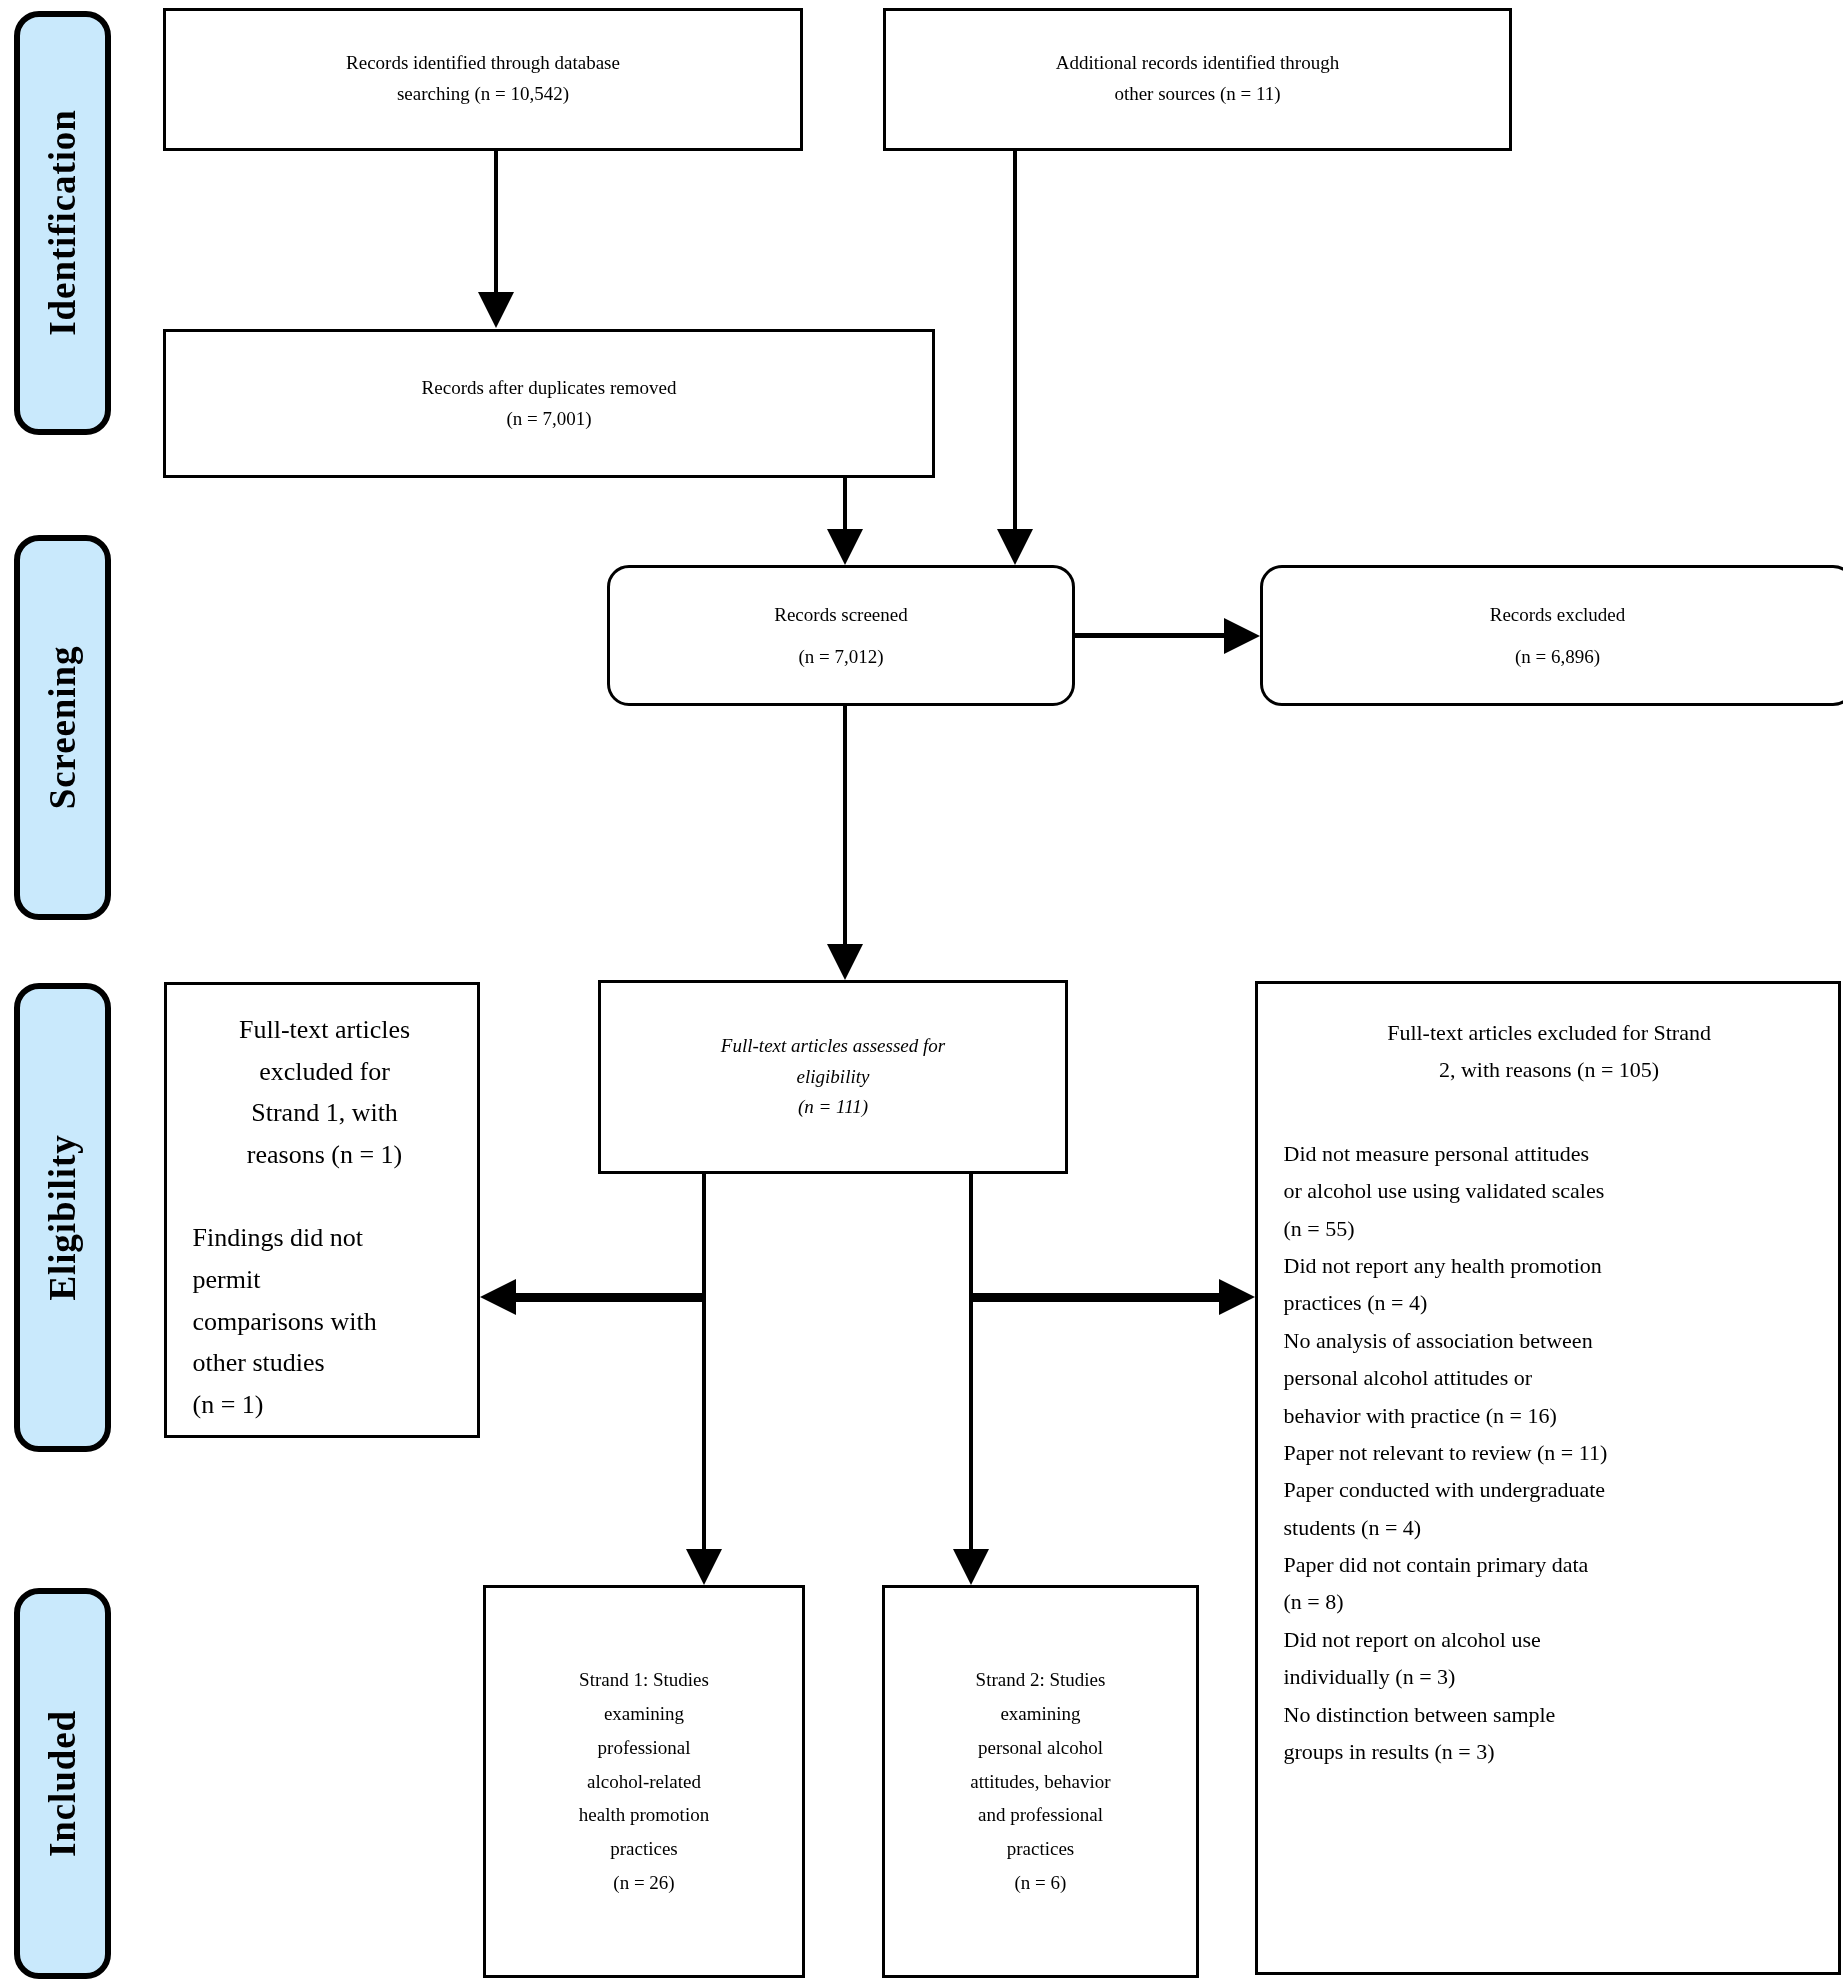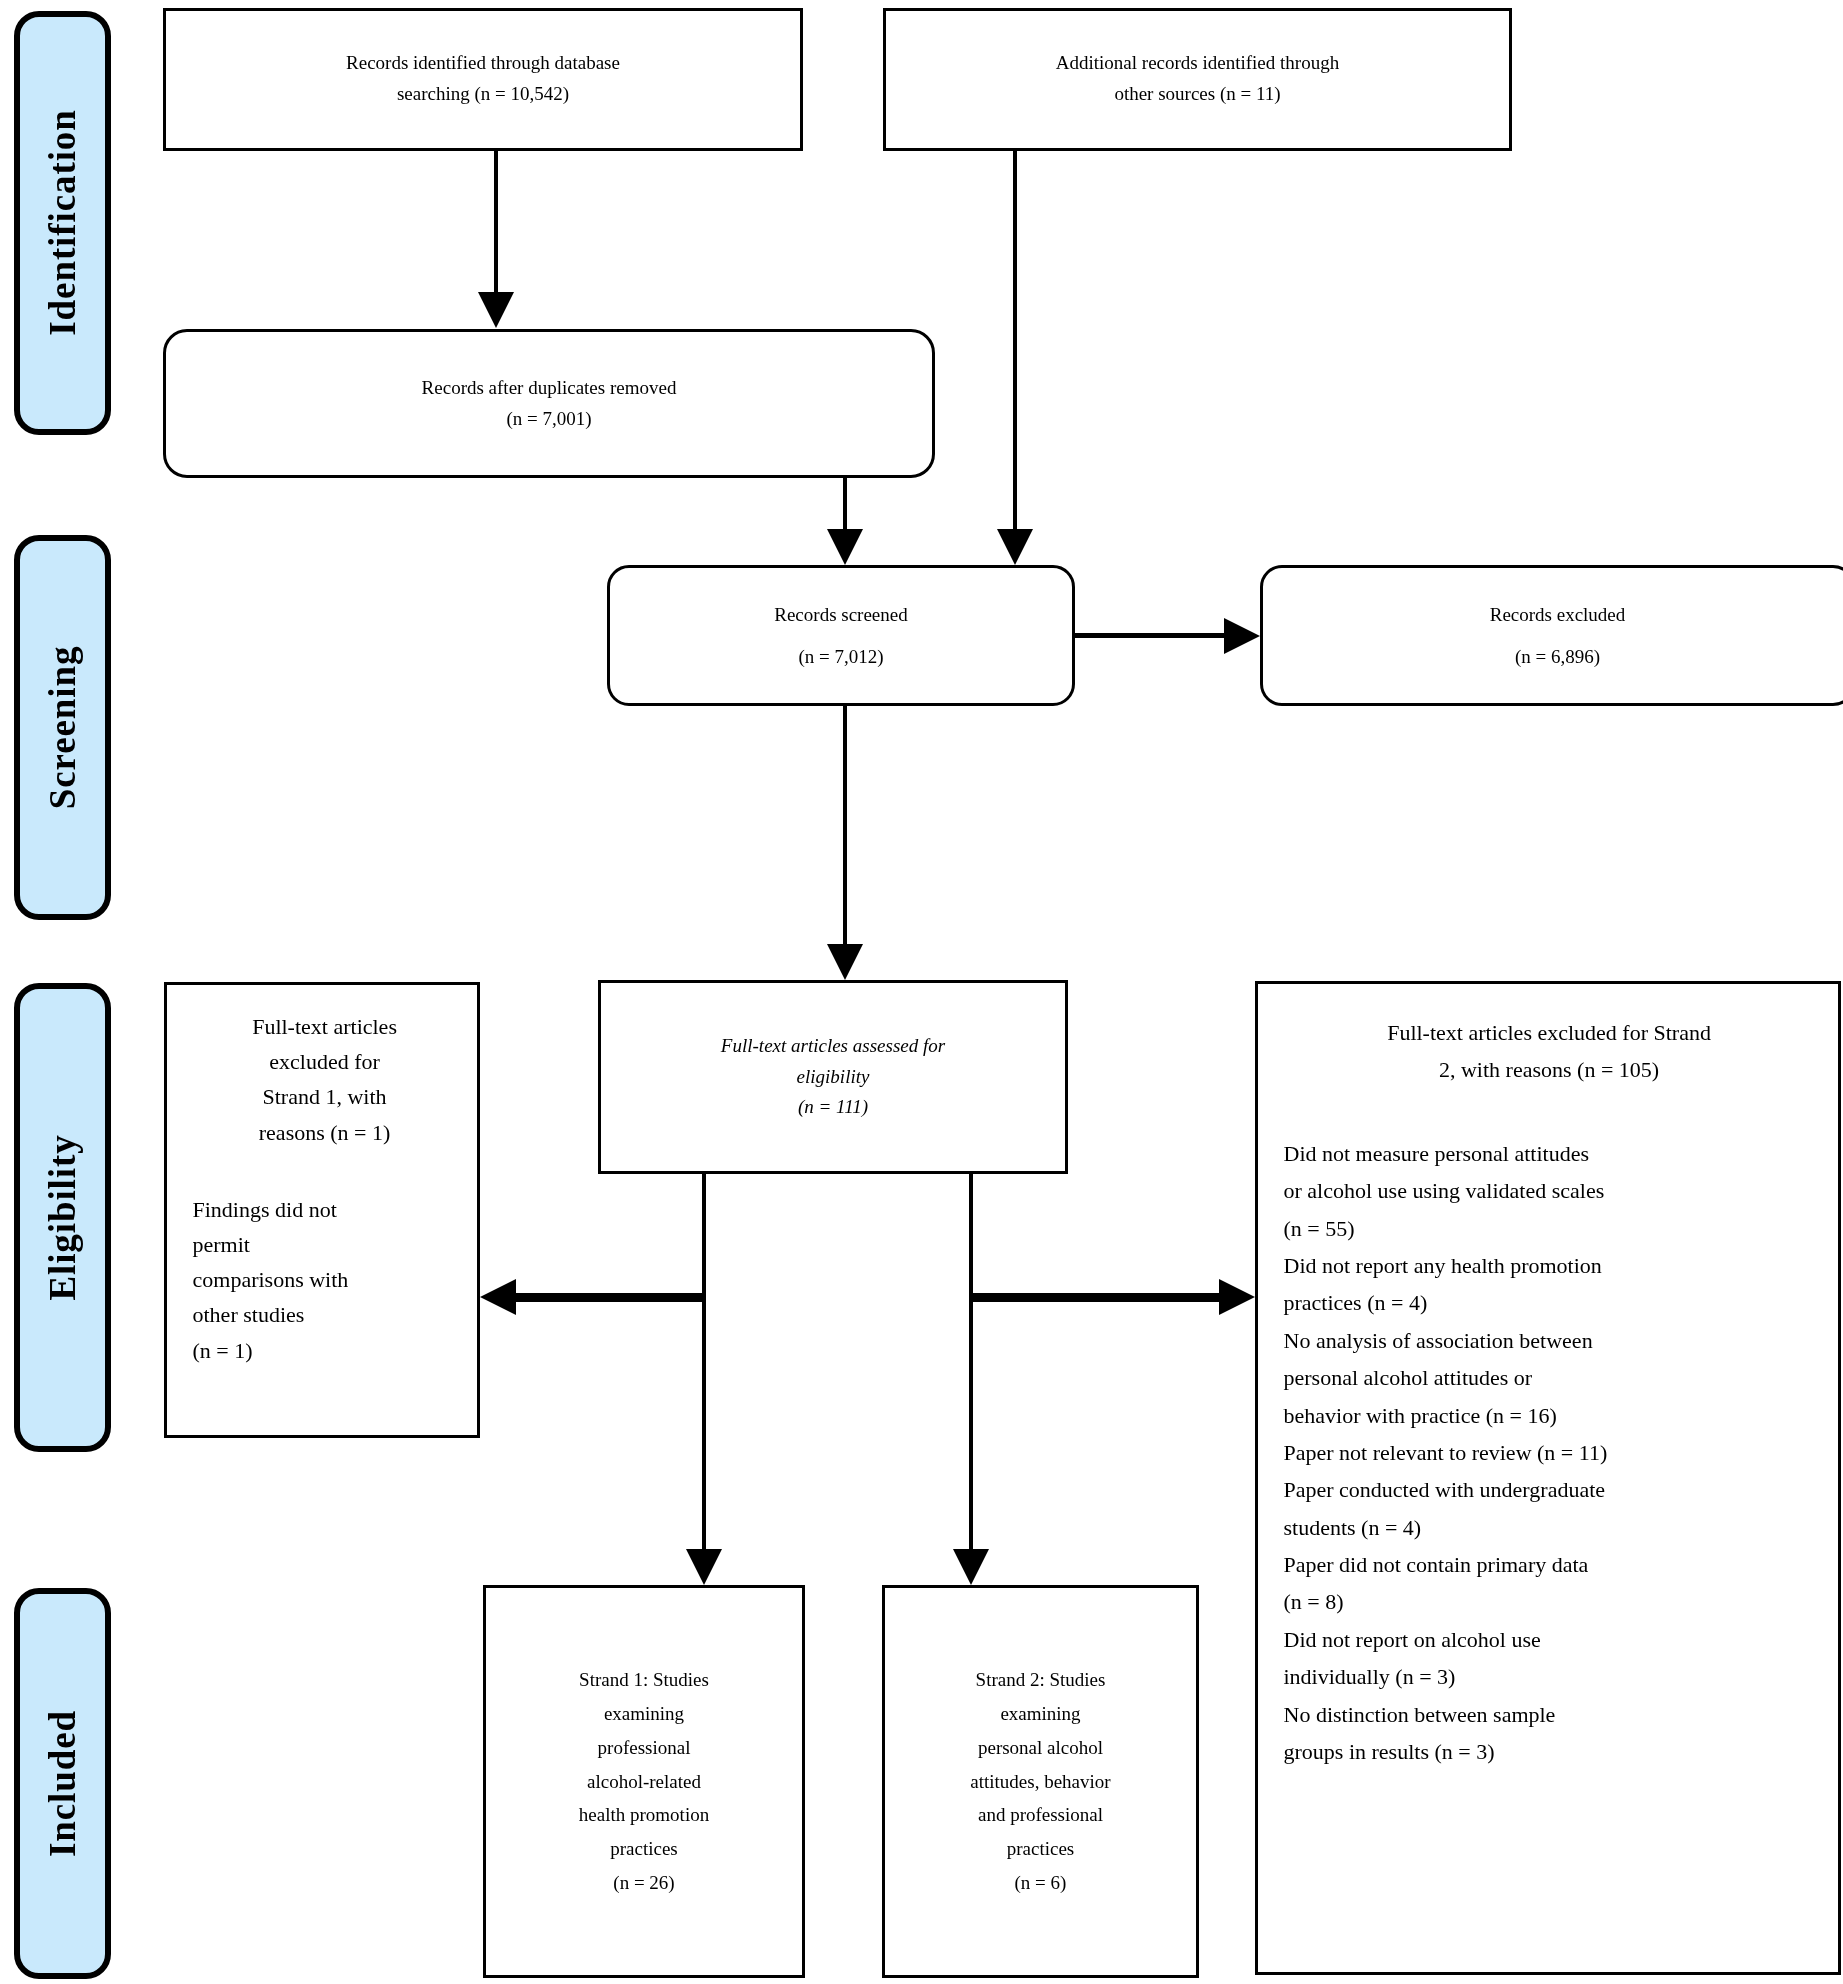--- a/index.html
+++ b/index.html
@@ -50,21 +50,21 @@
     font-size:22px;
     line-height:1.7;
     padding:30px 23.4px 8.5px 25.5px;
   }
   .box.reasons .rtitle{text-align:center;white-space:pre-line;margin-bottom:46px;}
   .box.reasons .ritem{white-space:pre-line;}
   .box.left-excl{
     justify-content:flex-start;
     align-items:stretch;
     text-align:left;
-    font-size:22px;
+    font-size:26px;
     line-height:1.6;
     padding:24px 20.4px 4.3px 25.5px;
   }
   .box.left-excl .rtitle{text-align:center;white-space:pre-line;margin-bottom:42px;}
   
   .vline{position:absolute;width:4.3px;background:#000000;}
   .hline{position:absolute;height:8.5px;background:#000000;}
   .hline.thin{height:5.1px;}
   .head-down{
     position:absolute;width:0;height:0;
@@ -102,21 +102,21 @@
   <div class="stage" style="top:1588px;height:391px;">
     <span class="vlabel">Included</span>
   </div>
 
   <div class="box" style="left:163px;top:7.7px;width:640px;height:143px;">Records identified through database
 searching (n = 10,542)</div>
 
   <div class="box" style="left:883px;top:7.7px;width:629px;height:143px;">Additional records identified through
 other sources (n = 11)</div>
 
-  <div class="box" style="left:163px;top:329px;width:772px;height:149px;border-radius:24px;">Records after duplicates removed
+  <div class="box" style="left:163px;top:329px;width:772px;height:149px;">Records after duplicates removed
 (n = 7,001)</div>
 
   <div class="box wide-space" style="left:607px;top:565px;width:468px;height:141px;">Records screened
 (n = 7,012)</div>
 
   <div class="box wide-space" style="left:1260px;top:565px;width:595px;height:141px;">Records excluded
 (n = 6,896)</div>
 
   <div class="box" style="left:598px;top:980px;width:470px;height:194px;font-style:italic;">Full-text articles assessed for
 eligibility

